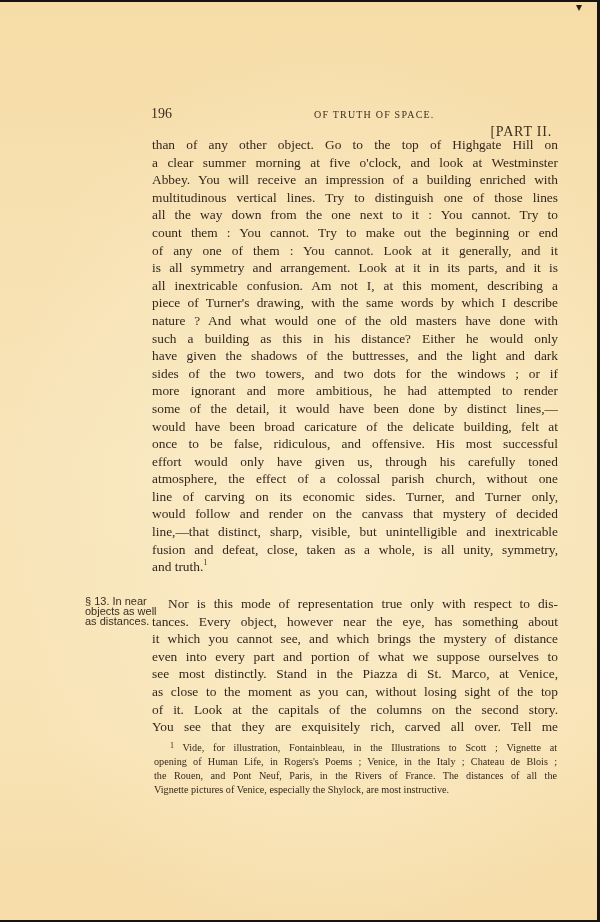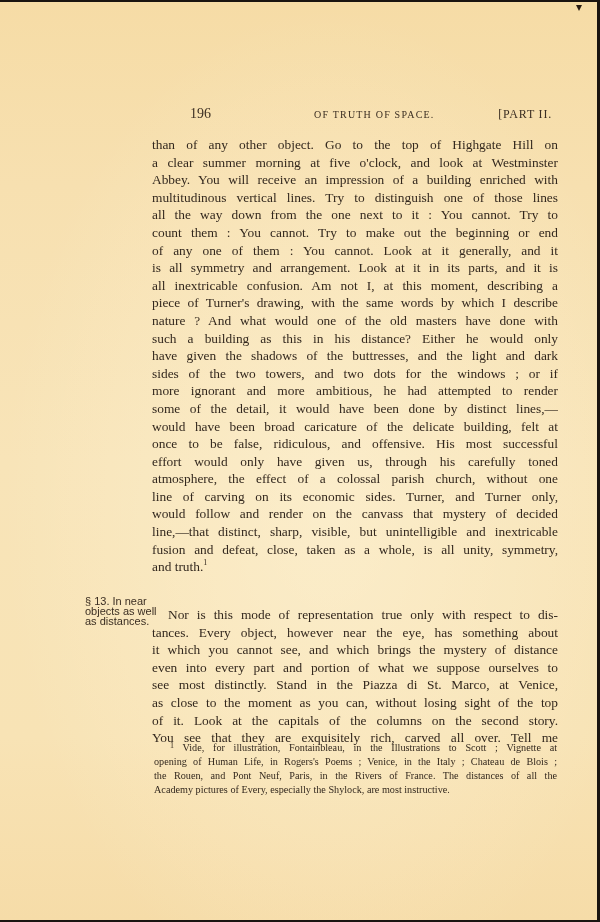--- a/index.html
+++ b/index.html
@@ -46,35 +46,34 @@
       width: 400px;
       height: 18px;
       color: #3b2e22;
       font-family: "Liberation Serif", serif;
     }
     .folio {
       position: absolute;
       left: 0;
       top: 0;
       font-size: 14px;
-      margin-left: 39px;
     }
     .title {
       position: absolute;
       left: 163px;
       top: 3px;
       font-size: 10px;
       letter-spacing: 1.2px;
       text-align: right;
     }
     .part {
       position: absolute;
       right: -1px;
-      top: 1px;
-      font-size: 12px;
+      top: 18px;
+      font-size: 14px;
       letter-spacing: 0.8px;
       padding-left: 14px;
     }
     .body-text {
       position: absolute;
       left: 152px;
       top: 134px;
       width: 406px;
       color: #33281e;
       font-family: "Liberation Serif", serif;
@@ -100,21 +99,20 @@
       line-height: 10px;
     }
     .para2 {
       position: absolute;
       left: 152px;
       top: 593px;
       width: 406px;
       color: #33281e;
       font-family: "Liberation Serif", serif;
       font-size: 13.4px;
-      margin-top: 11px;
     }
     .sidenote {
       position: absolute;
       left: 85px;
       top: 594px;
       width: 70px;
       color: #3b2e22;
       font-family: Liberation Sans, sans-serif;
       font-size: 11px;
       line-height: 10px;
@@ -199,16 +197,16 @@
     <span class="line">see most distinctly.  Stand in the Piazza di St. Marco, at Venice,</span>
     <span class="line">as close to the moment as you can, without losing sight of the top</span>
     <span class="line">of it.  Look at the capitals of the columns on the second story.</span>
     <span class="line">You see that they are exquisitely rich, carved all over.  Tell me</span>
   </div>
 
   <div class="footnote">
     <span class="line indent"><sup>1</sup> <span>Vide, for illustration, Fontainbleau, in the Illustrations to Scott ; Vignette at</span></span>
     <span class="line">opening of Human Life, in Rogers's Poems ; Venice, in the Italy ; Chateau de Blois ;</span>
     <span class="line">the Rouen, and Pont Neuf, Paris, in the Rivers of France.  The distances of all the</span>
-    <span class="line last">Academy pictures of Every, especially the Shylock, are most instructive.</span>
+    <span class="line last">Vignette pictures of Venice, especially the Shylock, are most instructive.</span>
   </div>
 </div>
 <div class="edge-right"></div>
 
 </body></html>

